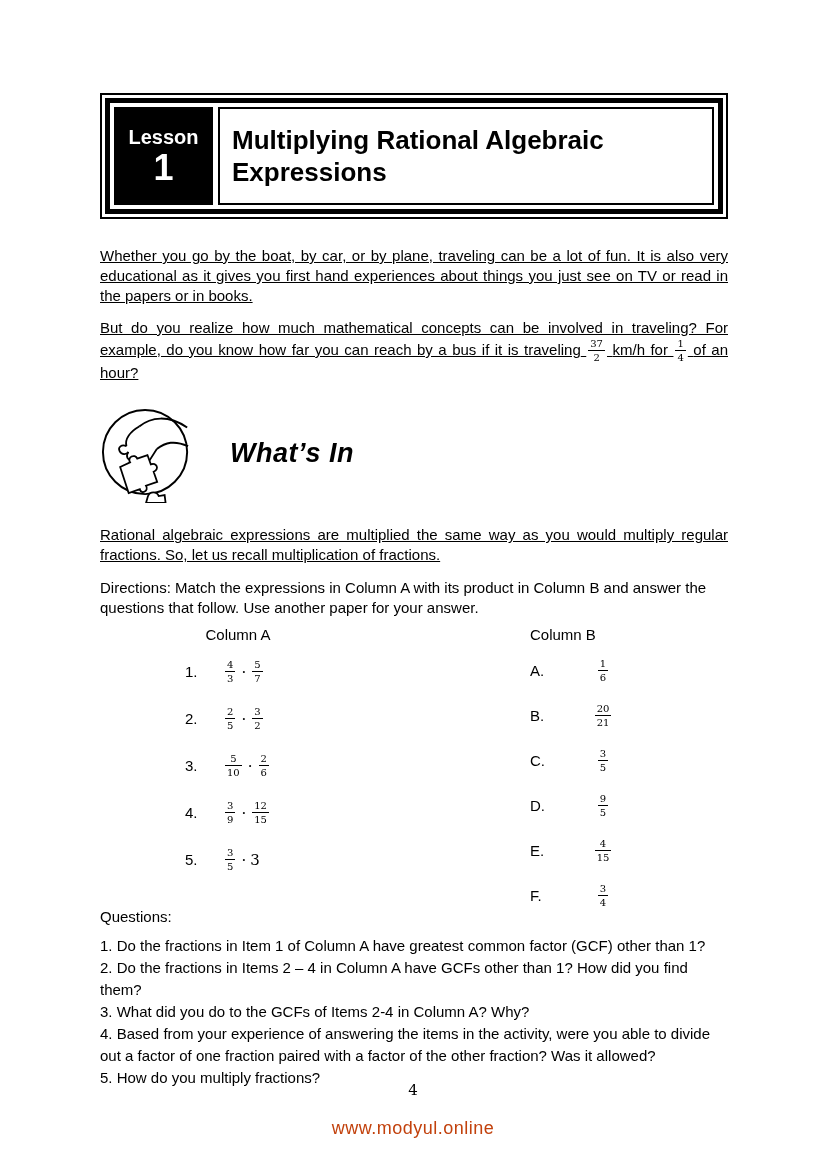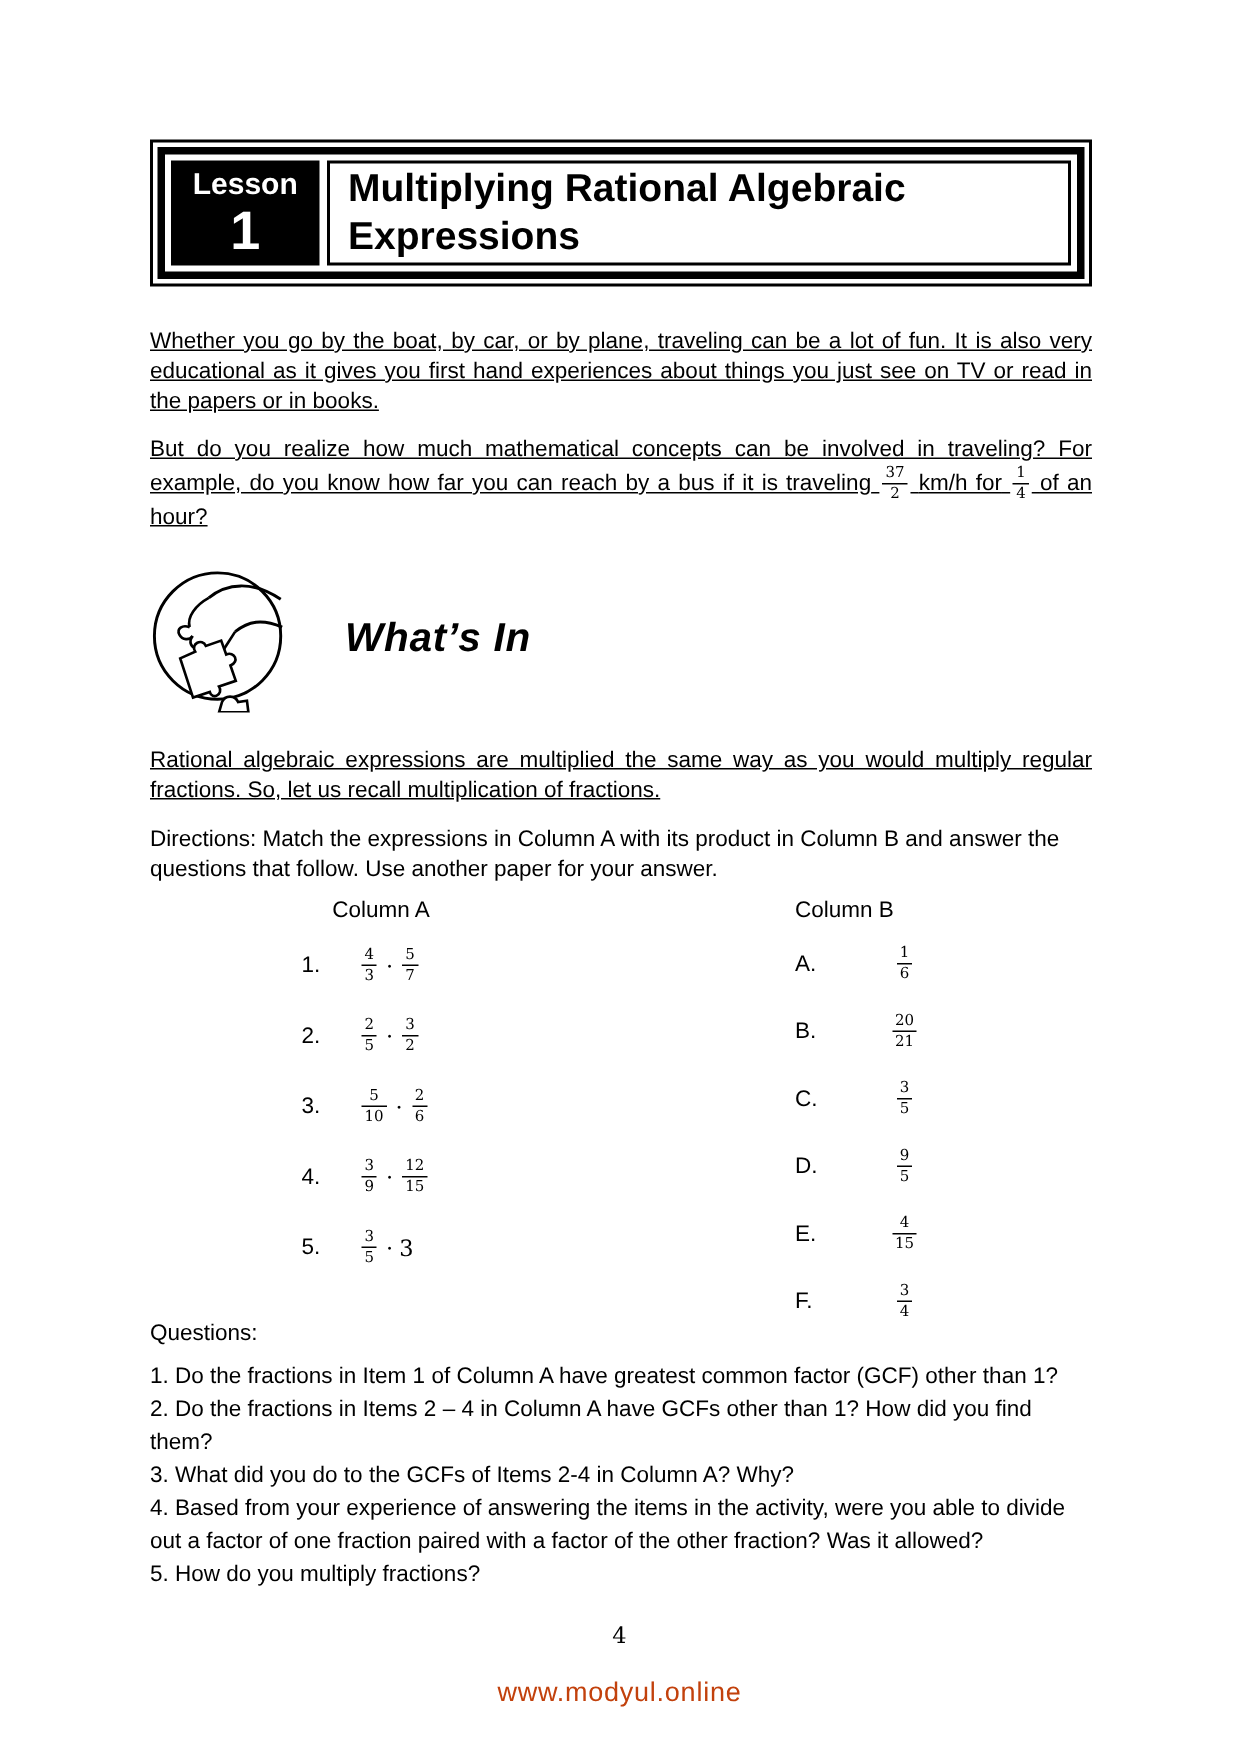--- a/index.html
+++ b/index.html
@@ -17,38 +17,39 @@
     line-height: 20px;
     color: #000;
   }
   
   .lesson-header { border: 2px solid #000; padding: 3px; }
   .lesson-header-frame {
     border: 5px solid #000;
     padding: 4px;
     display: flex;
     gap: 5px;
-    height: 88px;
+    height: 116px;
   }
   .lesson-badge {
     width: 99px;
     flex: 0 0 99px;
     background: #000;
     color: #fff;
     display: flex;
     flex-direction: column;
     align-items: center;
     justify-content: center;
   }
   .lesson-badge .lesson-word { font-size: 20px; font-weight: bold; line-height: 1.15; }
   .lesson-badge .lesson-num  { font-size: 36px; font-weight: bold; line-height: 1.05; }
   .lesson-title-box {
     border: 2px solid #000;
     flex: 1;
     display: flex;
+    align-items: center;
     padding-left: 12px;
     padding-right: 30px;
   }
   .lesson-title-box .title-text {
     font-size: 26px;
     font-weight: bold;
     line-height: 32px;
   }
   
   .para { text-align: justify; text-decoration: underline; }
@@ -75,21 +76,21 @@
     margin-left: 36px;
     font-size: 27px;
     font-weight: bold;
     font-style: italic;
     letter-spacing: 0.5px;
   }
   .para-3 { margin-top: 22px; }
   .para-directions { margin-top: 13px; text-align: left; }
   
   .matching { position: relative; height: 278px; margin-top: 7px; }
-  .col-a { position: absolute; left: 101px; top: 0; }
+  .col-a { position: absolute; left: 85px; top: 0; }
   .col-b { position: absolute; left: 430px; top: 0; }
   .col-header { font-size: 15px; margin-bottom: 3px; }
   .col-a .col-header { width: 106px; text-align: center; }
   .col-b .col-header { width: 132px; }
   .row-a { display: flex; align-items: center; height: 47px; }
   .row-a .item-label { width: 38px; flex: 0 0 38px; }
   .row-b { display: flex; align-items: center; height: 45px; }
   .row-b .item-label { width: 45px; flex: 0 0 45px; }
   .row-b .frac-box { width: 56px; text-align: center; }
   

